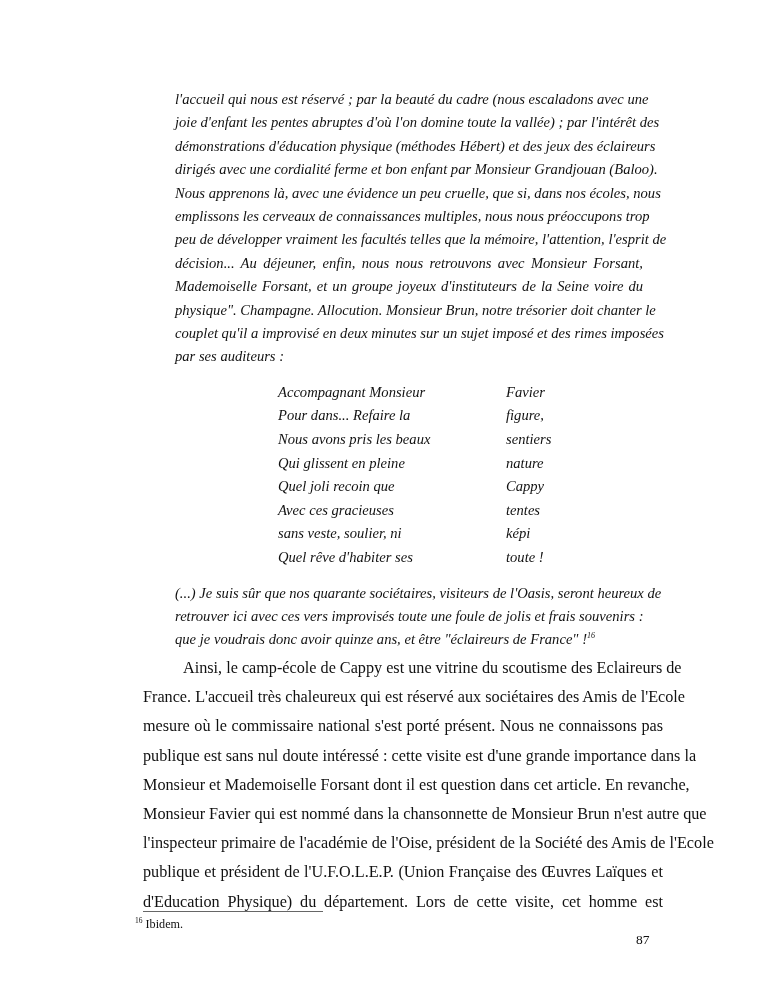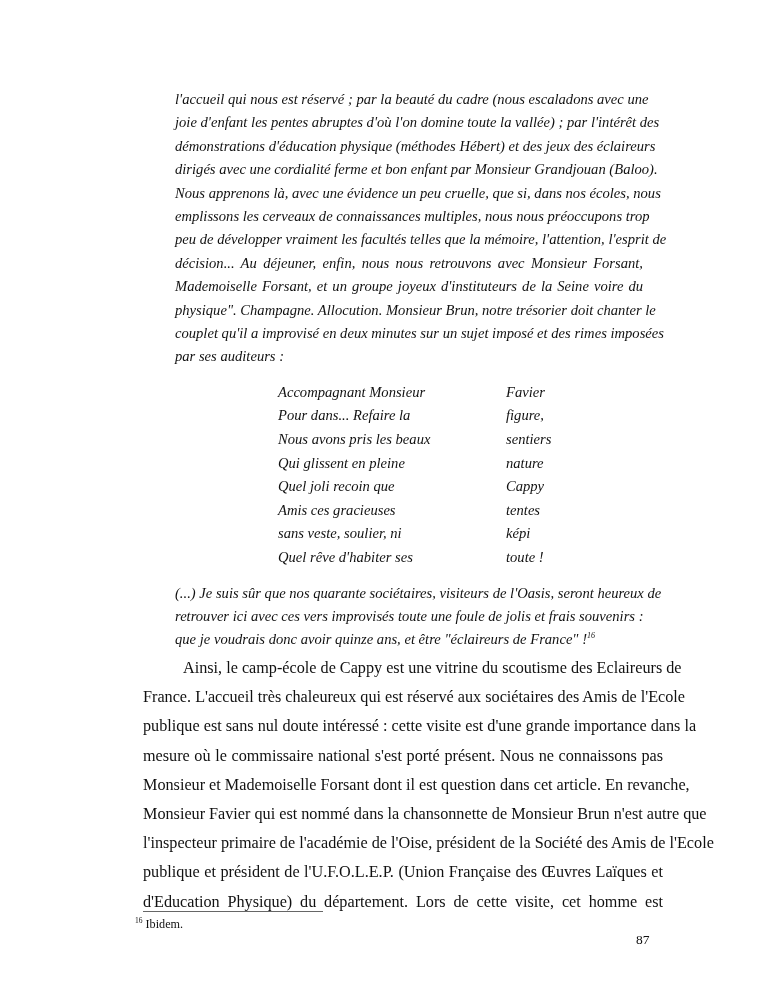--- a/index.html
+++ b/index.html
@@ -60,21 +60,21 @@
     </div>
     <div class="poem-row">
       <span class="poem-left">Qui glissent en pleine</span>
       <span class="poem-right">nature</span>
     </div>
     <div class="poem-row">
       <span class="poem-left">Quel joli recoin que</span>
       <span class="poem-right">Cappy</span>
     </div>
     <div class="poem-row">
-      <span class="poem-left">Amis ces gracieuses</span>
+      <span class="poem-left">Avec ces gracieuses</span>
       <span class="poem-right">tentes</span>
     </div>
     <div class="poem-row">
       <span class="poem-left">sans veste, soulier, ni</span>
       <span class="poem-right">képi</span>
     </div>
     <div class="poem-row">
       <span class="poem-left">Quel rêve d'habiter ses</span>
       <span class="poem-right">toute !</span>
     </div>
@@ -83,22 +83,22 @@
   <div>
     <div class="line">(...) Je suis sûr que nos quarante sociétaires, visiteurs de l'Oasis, seront heureux de</div>
     <div class="line">retrouver ici avec ces vers improvisés toute une foule de jolis et frais souvenirs :</div>
     <div class="line last"><span>que je voudrais donc avoir quinze ans, et être "éclaireurs de France" !</span><sup>16</sup></div>
   </div>
 </div>
 
 <div class="body-text">
   <div class="line indent">Ainsi, le camp-école de Cappy est une vitrine du scoutisme des Eclaireurs de</div>
   <div class="line">France. L'accueil très chaleureux qui est réservé aux sociétaires des Amis de l'Ecole</div>
+  <div class="line">mesure où le commissaire national s'est porté présent. Nous ne connaissons pas</div>
   <div class="line">publique est sans nul doute intéressé : cette visite est d'une grande importance dans la</div>
-  <div class="line">mesure où le commissaire national s'est porté présent. Nous ne connaissons pas</div>
   <div class="line">Monsieur et Mademoiselle Forsant dont il est question dans cet article. En revanche,</div>
   <div class="line">Monsieur Favier qui est nommé dans la chansonnette de Monsieur Brun n'est autre que</div>
   <div class="line">l'inspecteur primaire de l'académie de l'Oise, président de la Société des Amis de l'Ecole</div>
   <div class="line">publique et président de l'U.F.O.L.E.P. (Union Française des Œuvres Laïques et</div>
   <div class="line">d'Education Physique) du département. Lors de cette visite, cet homme est</div>
 </div>
 
 <div class="fn-rule"></div>
 <div class="footnote"><sup>16</sup><span> Ibidem.</span></div>
 

